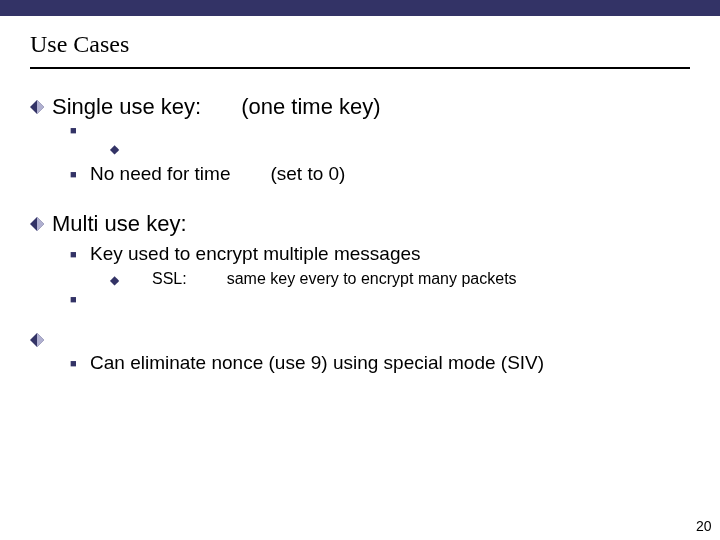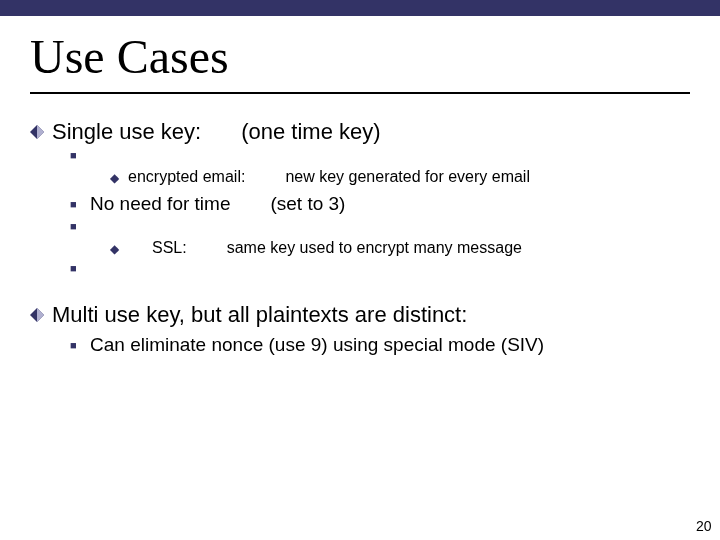--- a/index.html
+++ b/index.html
@@ -16,21 +16,21 @@
   .top-bar {
     height: 16px;
     background: #333366;
     width: 100%;
   }
   .slide {
     padding: 10px 30px 0 30px;
   }
   .title {
     font-family: "Comic Sans MS", "Comic Sans", cursive;
-    font-size: 48px;
+    font-size: 24px;
     font-weight: normal;
     color: #000000;
     margin: 6px 0 4px 0;
     padding-bottom: 6px;
     line-height: 1.05;
   }
   .title-rule {
     height: 2px;
     background: #000000;
     margin: 0 0 14px 0;
@@ -121,56 +121,62 @@
       <span>Single use key:</span><span class="gap-wide"></span><span>(one time key)</span>
     </span>
   </div>
 
   <div class="lvl2">
     <span class="bullet">■</span>
   </div>
 
   <div class="lvl3">
     <span class="bullet">◆</span>
-    <span>
-      <span>encrypted email:</span><span class="gap-wide"></span><span>new key generated for every email</span>
-    </span>
   </div>
 
   <div class="lvl2">
     <span class="bullet">■</span>
     <span>
-      <span>No need for time</span><span class="gap-wide"></span><span>(set to 3)</span>
+      <span>No need for time</span><span class="gap-wide"></span><span>(set to 0)</span>
     </span>
   </div>
 
+  <div class="lvl1">
+    <span class="bullet">
+      <svg width="14" height="14" viewBox="0 0 14 14">
+        <polygon points="7,0 14,7 7,14 0,7" fill="#333366"></polygon>
+        <polygon points="7,0 14,7 7,14" fill="#b0b0d0"></polygon>
+      </svg>
+    </span>
+    <span>Multi use key:</span>
+  </div>
 
   <div class="lvl2">
     <span class="bullet">■</span>
+    <span>Key used to encrypt multiple messages</span>
   </div>
 
   <div class="lvl3">
     <span class="bullet">◆</span>
     <span>
-      <span class="gap"></span><span>SSL:</span><span class="gap-wide"></span><span>same key used to encrypt many message</span>
+      <span class="gap"></span><span>SSL:</span><span class="gap-wide"></span><span>same key every to encrypt many packets</span>
     </span>
   </div>
 
   <div class="lvl2">
     <span class="bullet">■</span>
   </div>
 
   <div class="lvl1">
     <span class="bullet">
       <svg width="14" height="14" viewBox="0 0 14 14">
         <polygon points="7,0 14,7 7,14 0,7" fill="#333366"></polygon>
         <polygon points="7,0 14,7 7,14" fill="#b0b0d0"></polygon>
       </svg>
     </span>
-    <span>Multi use key, but all plaintexts are distinct:</span>
   </div>
 
   <div class="lvl2">
     <span class="bullet">■</span>
     <span>Can eliminate nonce (use 9) using special mode (SIV)</span>
   </div>
 
 </div>
 
 <div class="page-num">20</div>

